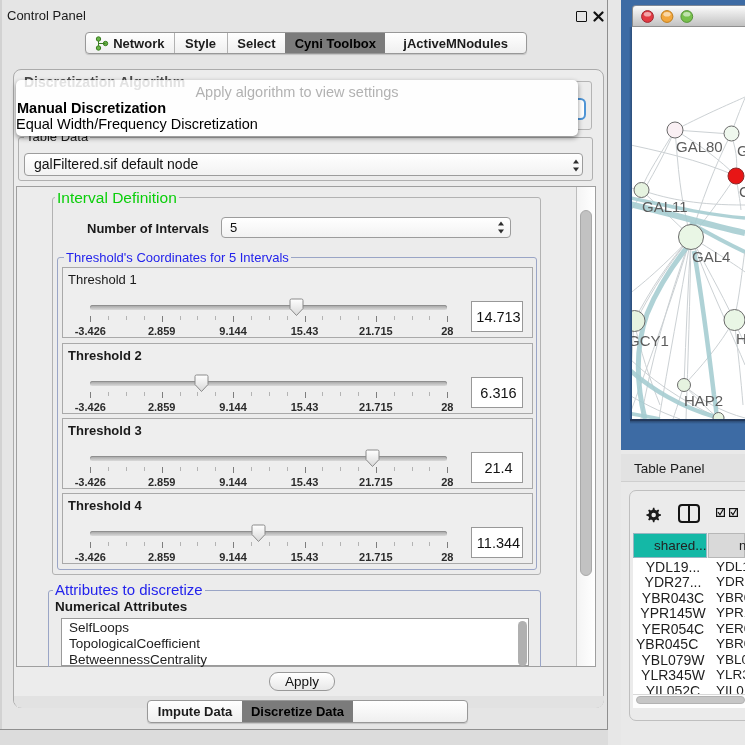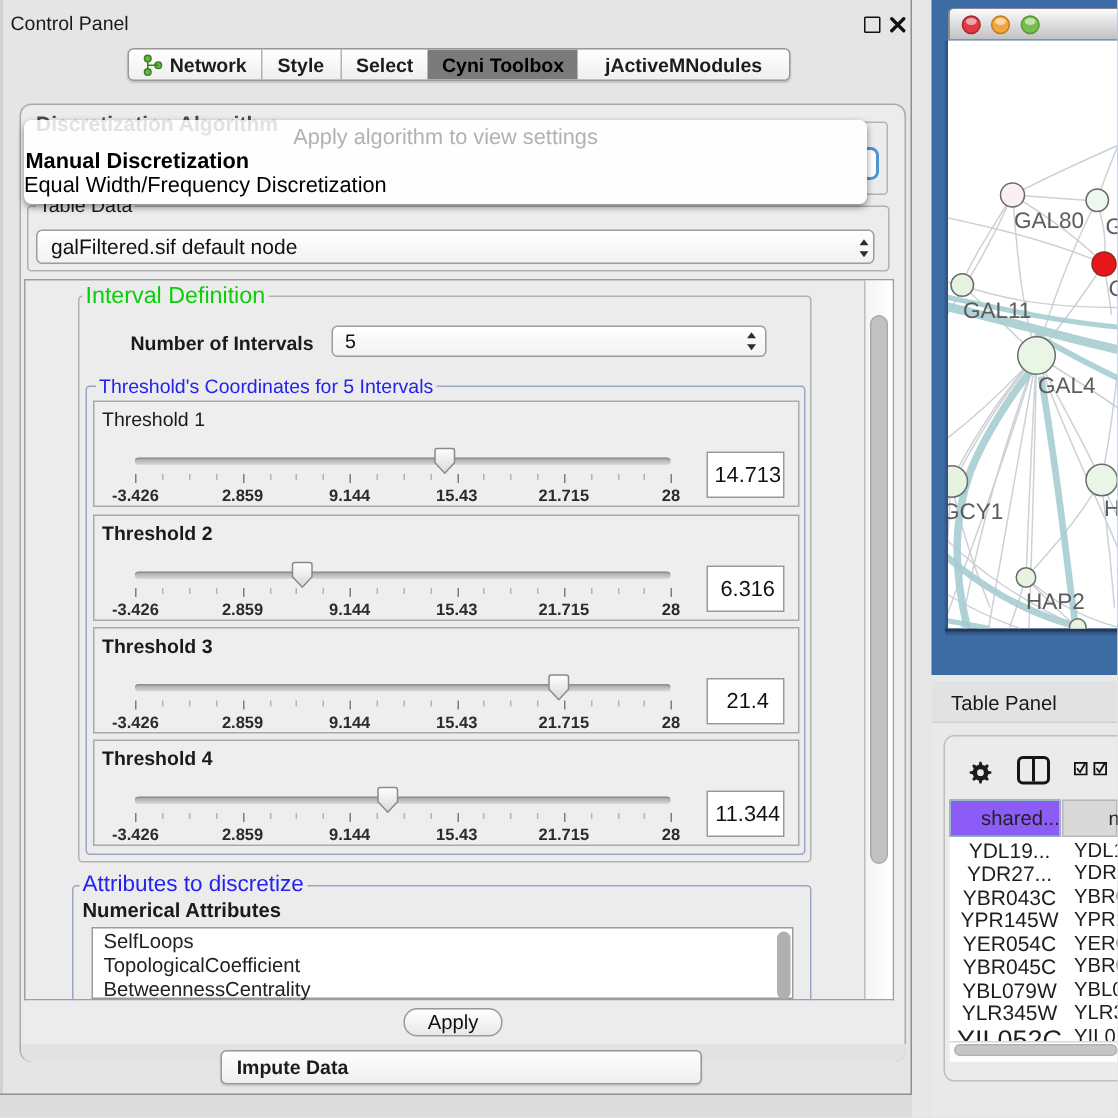--- a/index.html
+++ b/index.html
@@ -130,20 +130,21 @@
 
 
 <div style="position:absolute;left:269px;top:672px;width:66px;height:19px;background:linear-gradient(#ffffff,#e8e8e8);border:1px solid #999;border-radius:9px;text-align:center;line-height:18px;font-size:13.5px;color:#111">Apply</div>
 
 
 <div style="position:absolute;left:14px;top:696px;width:590px;height:12px;background:#e2e2e2;border-radius:0 0 8px 8px"></div>
 
 
 <div style="position:absolute;left:147px;top:700px;width:321px;height:23px;border:1px solid #989898;border-radius:4px;background:linear-gradient(#ffffff,#efefef);display:flex;overflow:hidden;box-shadow:0 1px 1px rgba(0,0,0,0.15)">
   <div class="seg" style="width:94px">Impute Data</div>
+  <div class="seg segd" style="width:111px">Discretize Data</div>
 </div>
 
 
 <div style="position:absolute;left:16px;top:80px;width:562px;height:56px;background:#fefefe;border-radius:5px;box-shadow:0 2px 5px rgba(0,0,0,0.45)"></div>
 <div style="position:absolute;left:16px;top:80px;width:562px;height:12px;overflow:hidden">
     <div style="position:absolute;left:8px;top:-6px;font-size:14px;font-weight:bold;color:#e2e2e2">Discretization Algorithm</div>
   </div>
 <div style="position:absolute;left:16px;top:84px;width:562px;text-align:center;font-size:14.5px;color:#b2b2b2">Apply algorithm to view settings</div>
 <div style="position:absolute;left:17px;top:100px;font-size:14.5px;font-weight:bold;color:#000">Manual Discretization</div>
 <div style="position:absolute;left:16px;top:116px;font-size:14.5px;color:#000">Equal Width/Frequency Discretization</div>
@@ -247,42 +248,42 @@
 </svg>
 <div style="position:absolute;left:678px;top:504px;width:22px;height:19px;border:2.5px solid #141414;border-radius:4px"></div>
 <div style="position:absolute;left:687.7px;top:506px;width:2.5px;height:15px;background:#141414"></div>
 <svg style="position:absolute;left:716px;top:508px" width="22" height="9" viewBox="0 0 22 9">
     <rect x="0.6" y="0.6" width="7.8" height="7.8" fill="none" stroke="#111" stroke-width="1.2"></rect>
     <rect x="13.6" y="0.6" width="7.8" height="7.8" fill="none" stroke="#111" stroke-width="1.2"></rect>
     <path d="M2 4.2 L4 6.8 L7.5 0.8 M15 4.2 L17 6.8 L20.5 0.8" fill="none" stroke="#111" stroke-width="1.2"></path>
   </svg>
 
 
-<div style="position:absolute;left:633px;top:533px;width:74px;height:25px;background:#8b5cf6;border:1px solid #97b6c2;text-align:center;text-indent:20px;line-height:24px;font-size:13.5px;color:#222">shared...</div>
+<div style="position:absolute;left:633px;top:533px;width:74px;height:25px;background:#14b8a6;border:1px solid #97b6c2;text-align:center;text-indent:20px;line-height:24px;font-size:13.5px;color:#222">shared...</div>
 <div style="position:absolute;left:708px;top:533px;width:37px;height:25px;background:#d9d9d9;border:1px solid #b7b7b7"></div>
 <div style="position:absolute;left:739px;top:538px;font-size:13px;color:#222">na</div>
 
 <div style="position:absolute;left:633px;top:558px;width:112px;height:136px;background:#fff"></div>
 <div style="position:absolute;left:633px;top:558px;width:112px;height:136px;overflow:hidden">
     <div style="position:absolute;left:3px;top:0.5px;width:74px;text-align:center;font-size:14px;color:#1e1e1e">YDL19...</div>
     <div style="position:absolute;left:83px;top:0.5px;font-size:13.5px;color:#1e1e1e">YDL1</div>
     <div style="position:absolute;left:3px;top:16.0px;width:74px;text-align:center;font-size:14px;color:#1e1e1e">YDR27...</div>
     <div style="position:absolute;left:83px;top:16.0px;font-size:13.5px;color:#1e1e1e">YDR2</div>
     <div style="position:absolute;left:3px;top:31.5px;width:74px;text-align:center;font-size:14px;color:#1e1e1e">YBR043C</div>
     <div style="position:absolute;left:83px;top:31.5px;font-size:13.5px;color:#1e1e1e">YBR0</div>
     <div style="position:absolute;left:3px;top:47.0px;width:74px;text-align:center;font-size:14px;color:#1e1e1e">YPR145W</div>
     <div style="position:absolute;left:83px;top:47.0px;font-size:13.5px;color:#1e1e1e">YPR1</div>
     <div style="position:absolute;left:3px;top:62.5px;width:74px;text-align:center;font-size:14px;color:#1e1e1e">YER054C</div>
     <div style="position:absolute;left:83px;top:62.5px;font-size:13.5px;color:#1e1e1e">YER0</div>
-    <div style="position:absolute;left:3px;top:78.0px;width:74px;text-align:center;font-size:14px;color:#1e1e1e">YBR045C</div>
+    <div style="position:absolute;left:3px;top:78.0px;width:74px;text-align:left;font-size:14px;color:#1e1e1e">YBR045C</div>
     <div style="position:absolute;left:83px;top:78.0px;font-size:13.5px;color:#1e1e1e">YBR0</div>
     <div style="position:absolute;left:3px;top:93.5px;width:74px;text-align:center;font-size:14px;color:#1e1e1e">YBL079W</div>
     <div style="position:absolute;left:83px;top:93.5px;font-size:13.5px;color:#1e1e1e">YBL0</div>
     <div style="position:absolute;left:3px;top:109.0px;width:74px;text-align:center;font-size:14px;color:#1e1e1e">YLR345W</div>
     <div style="position:absolute;left:83px;top:109.0px;font-size:13.5px;color:#1e1e1e">YLR3</div>
-    <div style="position:absolute;left:3px;top:124.5px;width:74px;text-align:center;font-size:18px;color:#1e1e1e">YIL052C</div>
+    <div style="position:absolute;left:3px;top:124.5px;width:74px;text-align:center;font-size:14px;color:#1e1e1e">YIL052C</div>
     <div style="position:absolute;left:83px;top:124.5px;font-size:13.5px;color:#1e1e1e">YIL0</div>
   </div>
 <div style="position:absolute;left:633px;top:694px;width:112px;height:14px;background:#fdfdfd;border-top:1px solid #d8d8d8"></div>
 <div style="position:absolute;left:636px;top:695.5px;width:109px;height:8.5px;background:#c6c6c6;border:1px solid #b2b2b2;border-radius:4.5px"></div>
 <div style="position:absolute;left:633px;top:558px;width:112px;height:136px;overflow:hidden;pointer-events:none"></div>
 
 <div style="position:absolute;left:633px;top:694px;width:112px;height:0px;background:#fff"></div>
 
 </body></html>

